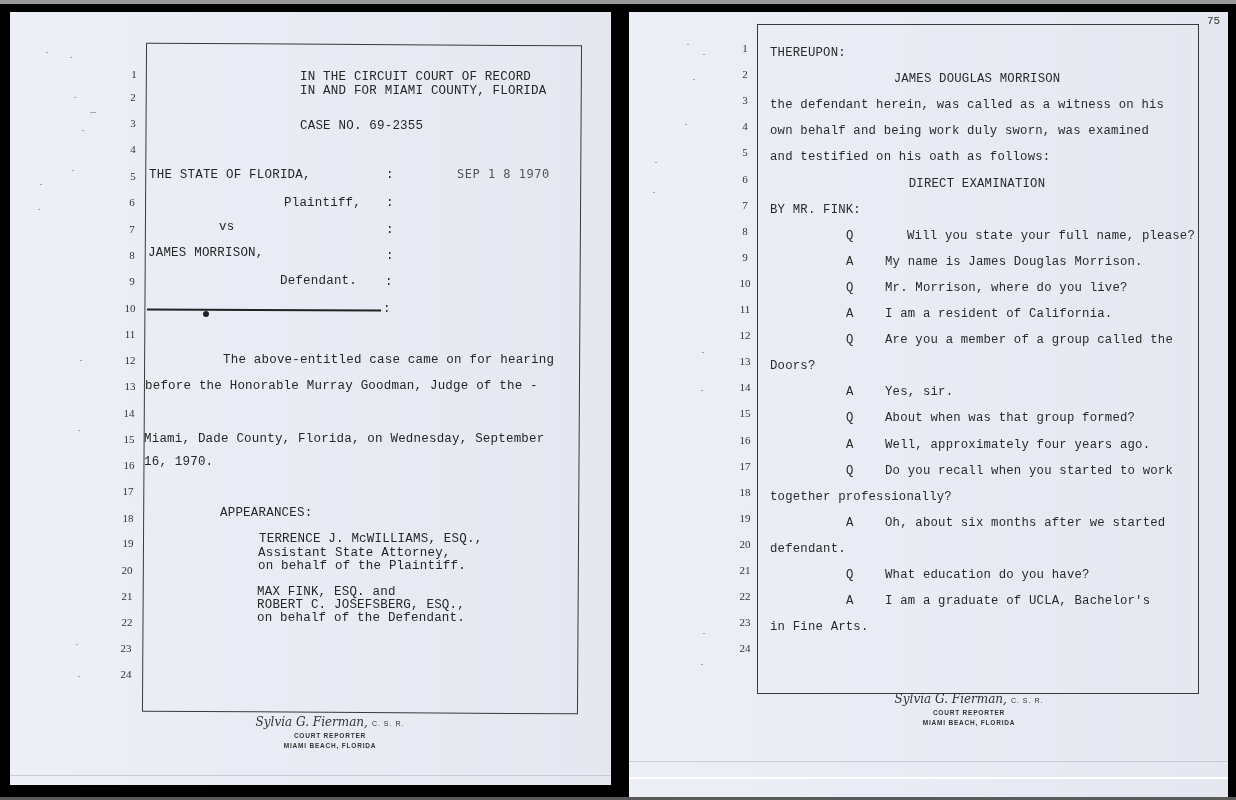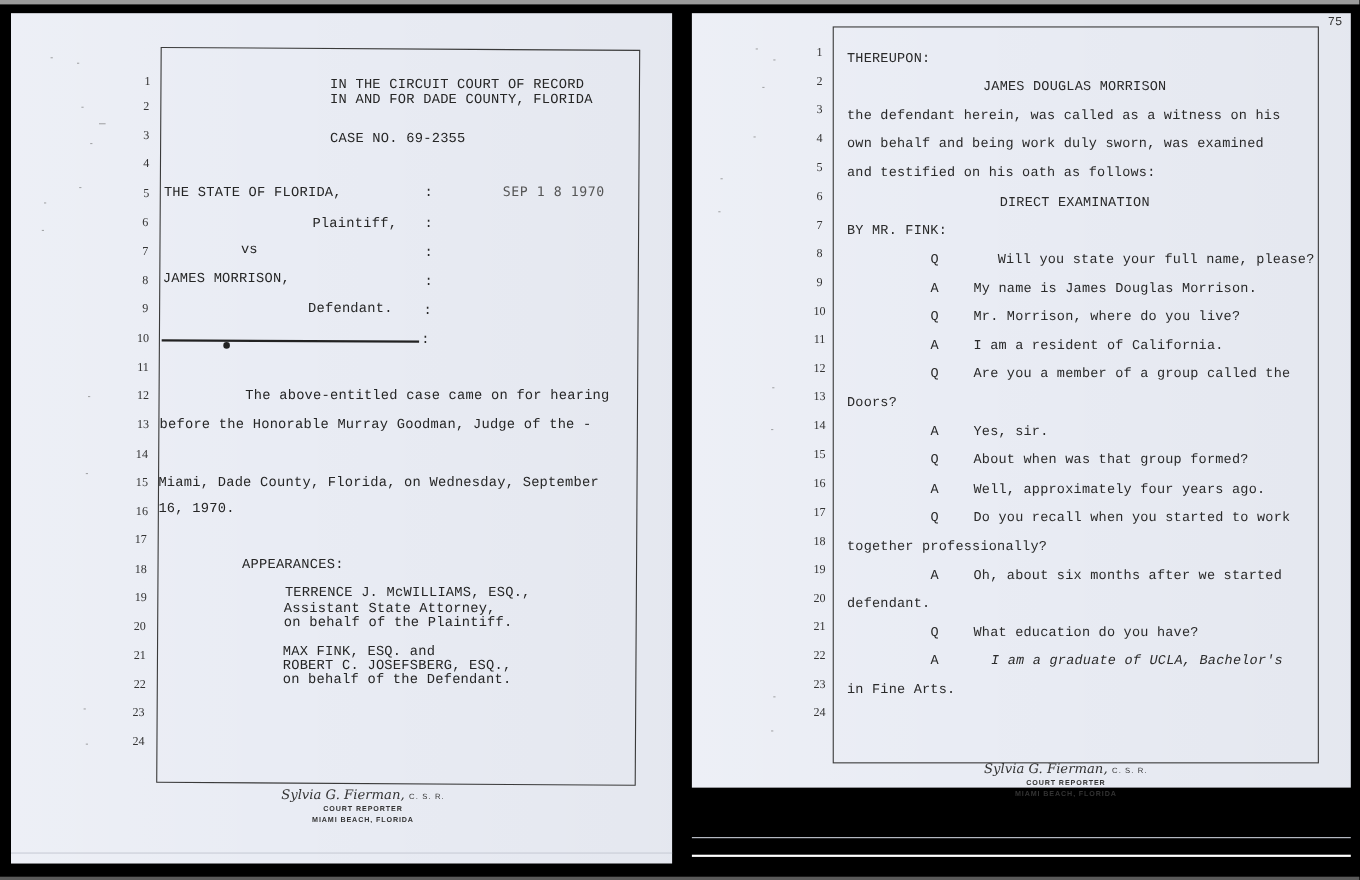--- a/index.html
+++ b/index.html
@@ -9,21 +9,21 @@
   }
   .topbar { position: absolute; left: 0; top: 0; width: 1236px; height: 4px; background: #9a9a9a; }
   .bottombar { position: absolute; left: 0; top: 797px; width: 1236px; height: 3px; background: #5a5a5a; }
   .page {
     position: absolute; top: 12px; height: 773px;
     background: #e9ecf4;
     background-image: linear-gradient(90deg, rgba(255,255,255,0.18), rgba(255,255,255,0) 40%, rgba(0,0,0,0.02));
     color: #222;
   }
   #page-left { left: 10px; width: 601px; }
-  #page-right { left: 629px; width: 599px; height: 704px; }
+  #page-right { left: 629px; width: 599px; height: 788px; }
   .frame {
     position: absolute; border: 1.5px solid #3a3a3a;
   }
   #page-left .frame { left: 134px; top: 32px; width: 434px; height: 667px; transform: rotate(0.35deg); }
   #page-right .frame { left: 128px; top: 12px; width: 440px; height: 668px; }
   .lineno {
     position: absolute; font-family: "Liberation Serif", "DejaVu Serif", serif;
     font-size: 11px; color: #333; width: 20px; text-align: center;
   }
   .txt {
@@ -72,21 +72,21 @@
       <div class="lineno" style="left: 108px; top: 500px;">18</div>
       <div class="lineno" style="left: 108px; top: 525px;">19</div>
       <div class="lineno" style="left: 107px; top: 552px;">20</div>
       <div class="lineno" style="left: 107px; top: 578px;">21</div>
       <div class="lineno" style="left: 107px; top: 604px;">22</div>
       <div class="lineno" style="left: 106px; top: 630px;">23</div>
       <div class="lineno" style="left: 106px; top: 656px;">24</div>
     </div>
 
   <div class="txt" style="left:290px; top:58px;">IN THE CIRCUIT COURT OF RECORD</div>
-  <div class="txt" style="left:290px; top:72px;">IN AND FOR DADE COUNTY, FLORIDA</div>
+  <div class="txt" style="left:290px; top:72px;">IN AND FOR MIAMI COUNTY, FLORIDA</div>
   <div class="txt" style="left:290px; top:107px;">CASE NO. 69-2355</div>
 
   <div class="txt" style="left:139px; top:156px;">THE STATE OF FLORIDA,</div>
   <div class="txt" style="left:376px; top:156px;">:</div>
   <div class="stamp" style="left:447px; top:155px;">SEP 1 8 1970</div>
 
   <div class="txt" style="left:274px; top:184px;">Plaintiff,</div>
   <div class="txt" style="left:376px; top:184px;">:</div>
 
   <div class="txt" style="left:209px; top:208px;">vs</div>
@@ -196,21 +196,21 @@
       <div class="txt r" style="top: 425.5px; left: 256px;">Well, approximately four years ago.</div>
       <div class="txt r" style="left: 217px; top: 451.6px;">Q</div>
       <div class="txt r" style="top: 451.6px; left: 256px;">Do you recall when you started to work</div>
       <div class="txt r" style="top: 477.7px; left: 141px;">together professionally?</div>
       <div class="txt r" style="left: 217px; top: 503.8px;">A</div>
       <div class="txt r" style="top: 503.8px; left: 256px;">Oh, about six months after we started</div>
       <div class="txt r" style="top: 529.9px; left: 141px;">defendant.</div>
       <div class="txt r" style="left: 217px; top: 556px;">Q</div>
       <div class="txt r" style="top: 556px; left: 256px;">What education do you have?</div>
       <div class="txt r" style="left: 217px; top: 582.1px;">A</div>
-      <div class="txt r" style="top: 582.1px; left: 272px; font-style: italic;">I am a graduate of UCLA, Bachelor's</div>
+      <div class="txt r" style="top: 582.1px; left: 256px;">I am a graduate of UCLA, Bachelor's</div>
       <div class="txt r" style="top: 608.2px; left: 141px;">in Fine Arts.</div>
     </div>
 
   <div class="footer" style="left:240px; top:680px; width:200px;">
     <div class="sig"><span>Sylvia G. Fierman,</span><small>C. S. R.</small></div>
     <div class="foot-line">COURT REPORTER</div>
     <div class="foot-line">MIAMI BEACH, FLORIDA</div>
   </div>
 
   <div class="bottom-edge" style="top:749px;"></div>

